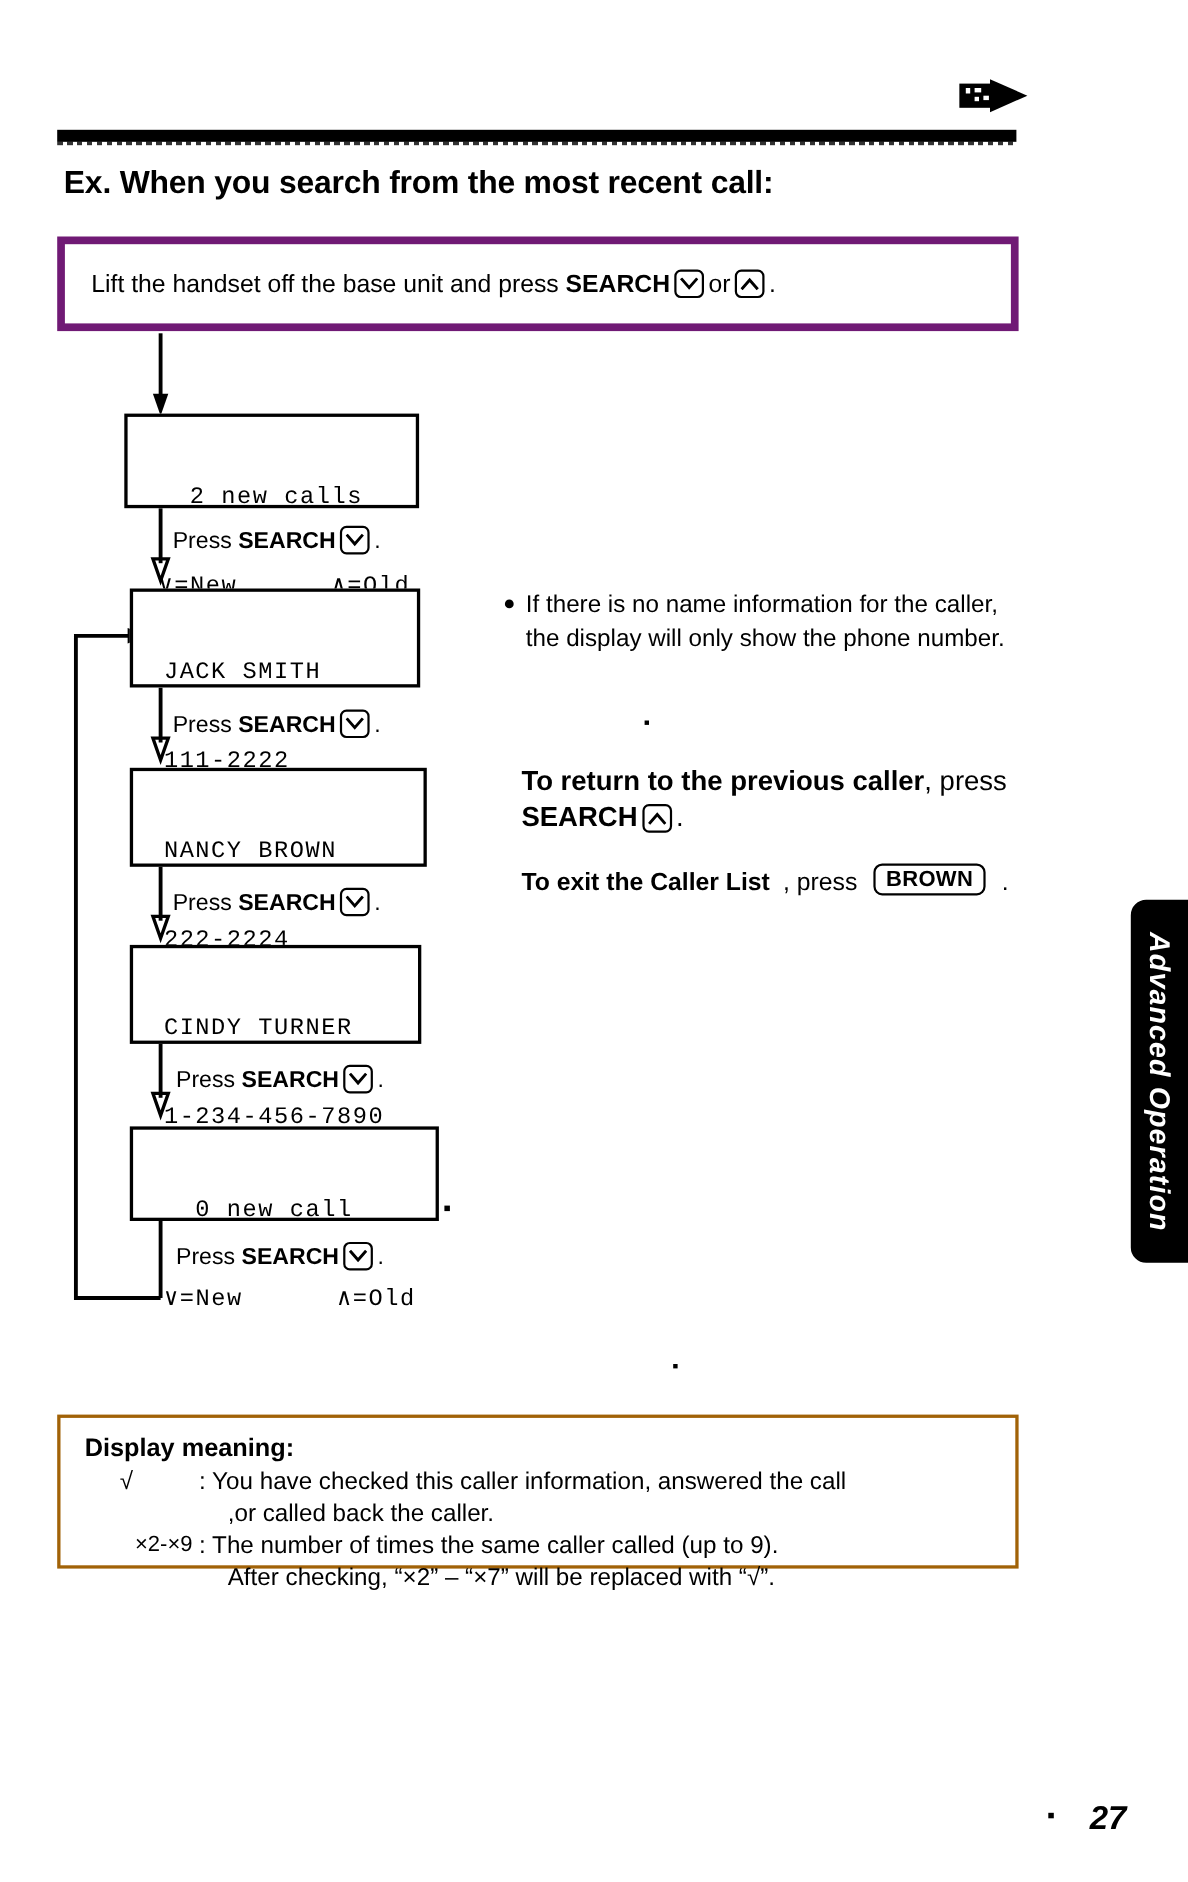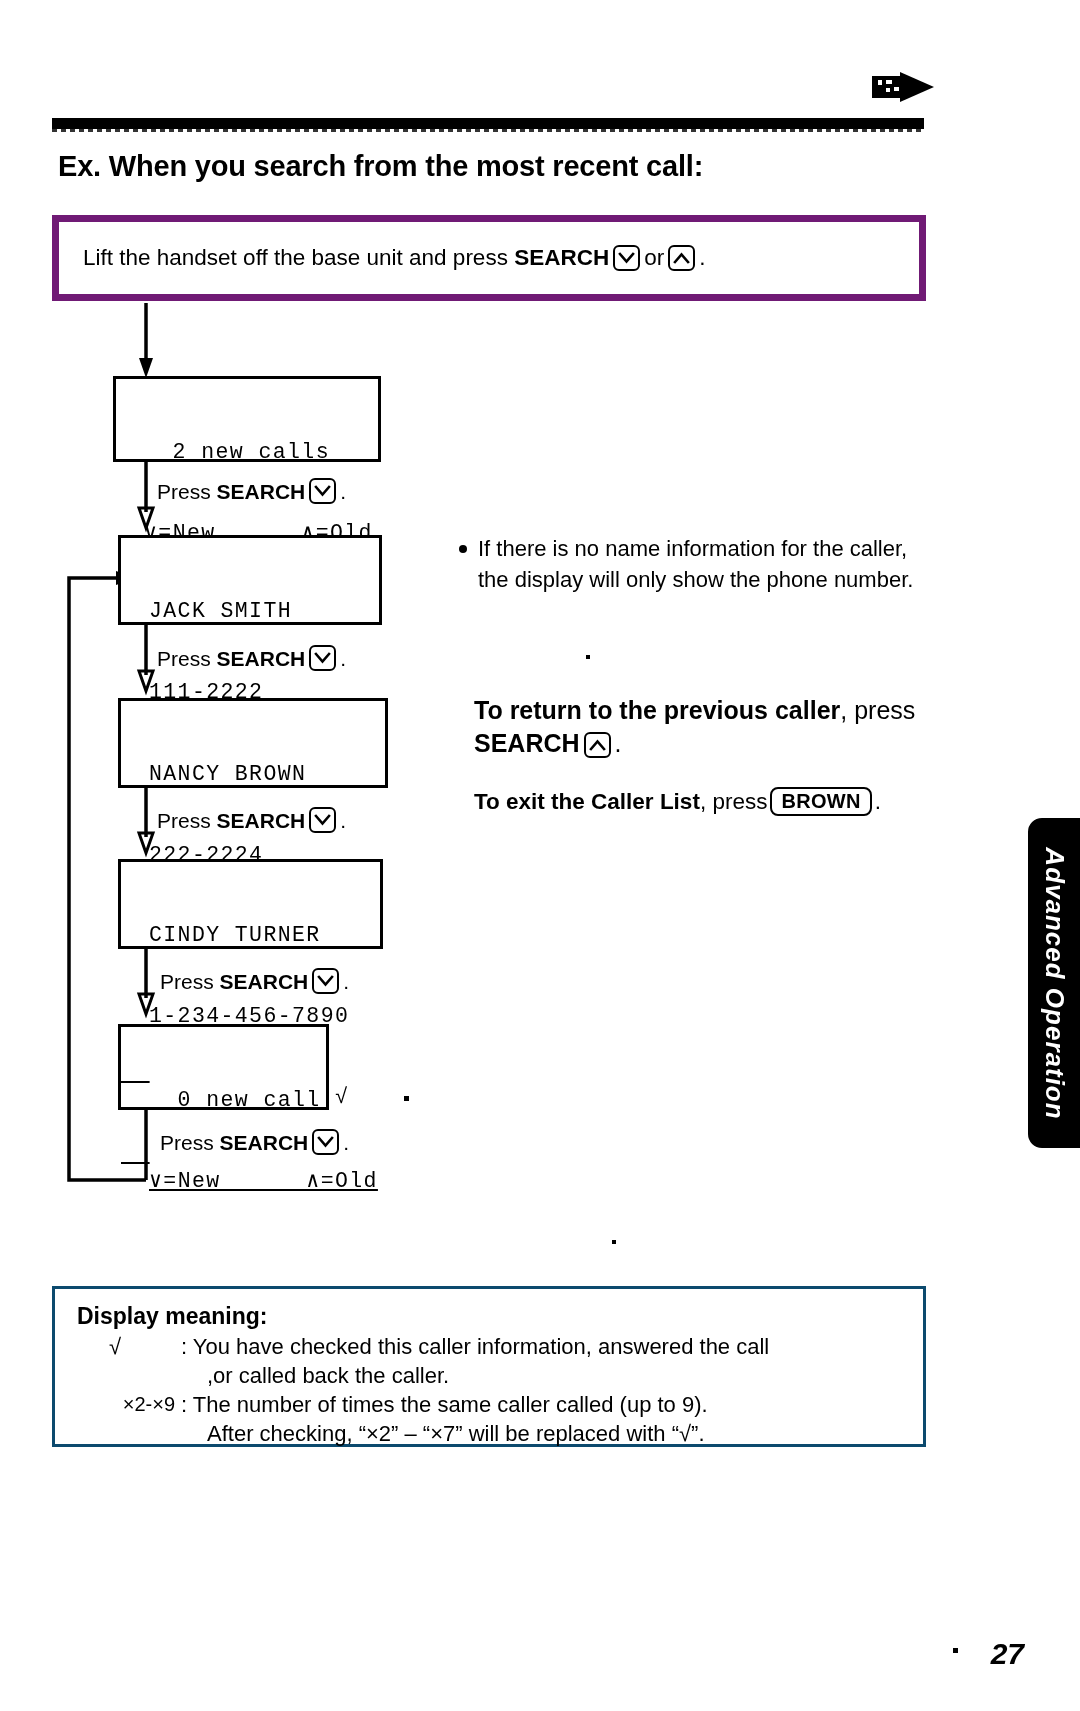--- a/index.html
+++ b/index.html
@@ -142,21 +142,22 @@
     line-height: 33px;
   }
   .note-exit {
     position: absolute;
     left: 474px; top: 785px;
     width: 500px;
     font-size: 22.5px;
     line-height: 33px;
     white-space: nowrap;
     display: flex;
-    align-items: center;
+    align-items: flex-start;
+    gap: 12px;
   }
 
   
   .side-tab {
     position: absolute;
     right: 0px; top: 818px;
     width: 52px; height: 330px;
     background: #000;
     border-top-left-radius: 14px;
     border-bottom-left-radius: 14px;
@@ -174,22 +175,22 @@
     font-weight: bold;
     font-style: italic;
     letter-spacing: 1px;
     -webkit-text-stroke: 0px;
   }
 
   
   .meaning-box {
     position: absolute;
     left: 52px; top: 1286px;
-    width: 874px; height: 161px;
-    border: 3px solid #0c4a6e;
+    width: 874px; height: 140px;
+    border: 3px solid #a16207;
     padding: 14px 20px 0 22px;
   }
   .meaning-title {
     font-size: 23px;
     font-weight: bold;
     margin-bottom: 2px;
   }
   .meaning-row {
     display: flex;
     font-size: 22px;
@@ -344,21 +345,21 @@
 <div class="press-label" style="left:160px; top:968px;">
   <span>Press</span>&nbsp;<span class="b">SEARCH</span>
   <span class="key">
     <svg width="17" height="12" viewBox="0 0 17 12">
         <polyline points="2,2 8.5,9.5 15,2" fill="none" stroke="#000" stroke-width="2.6" stroke-linecap="square"></polyline>
       </svg>
   </span>
   <span>.</span>
 </div>
 
-<div class="lcd" style="left:118px; top:1024px; width:211px; height:86px;text-decoration:underline;">
+<div class="lcd" style="left:118px; top:1024px; width:281px; height:86px;">
   <span class="l">  0 new call</span>
   <span class="l">∨=New      ∧=Old</span>
 </div>
 
 <div class="press-label" style="left:160px; top:1129px;">
   <span>Press</span>&nbsp;<span class="b">SEARCH</span>
   <span class="key">
     <svg width="17" height="12" viewBox="0 0 17 12">
         <polyline points="2,2 8.5,9.5 15,2" fill="none" stroke="#000" stroke-width="2.6" stroke-linecap="square"></polyline>
       </svg>

